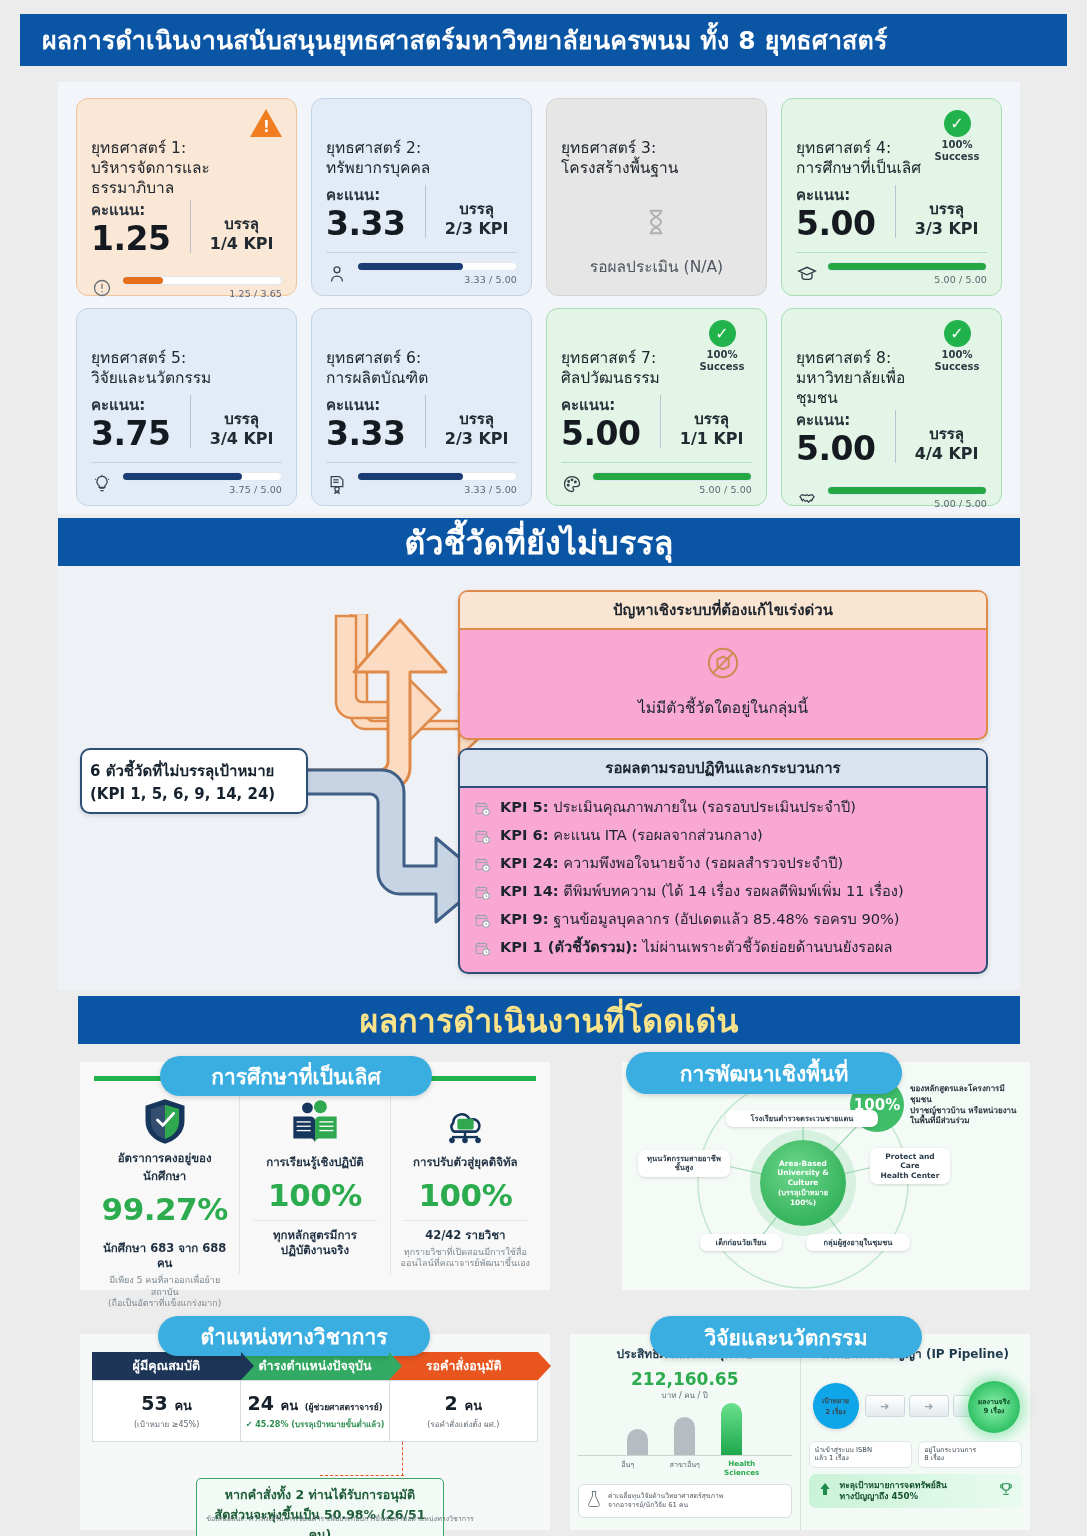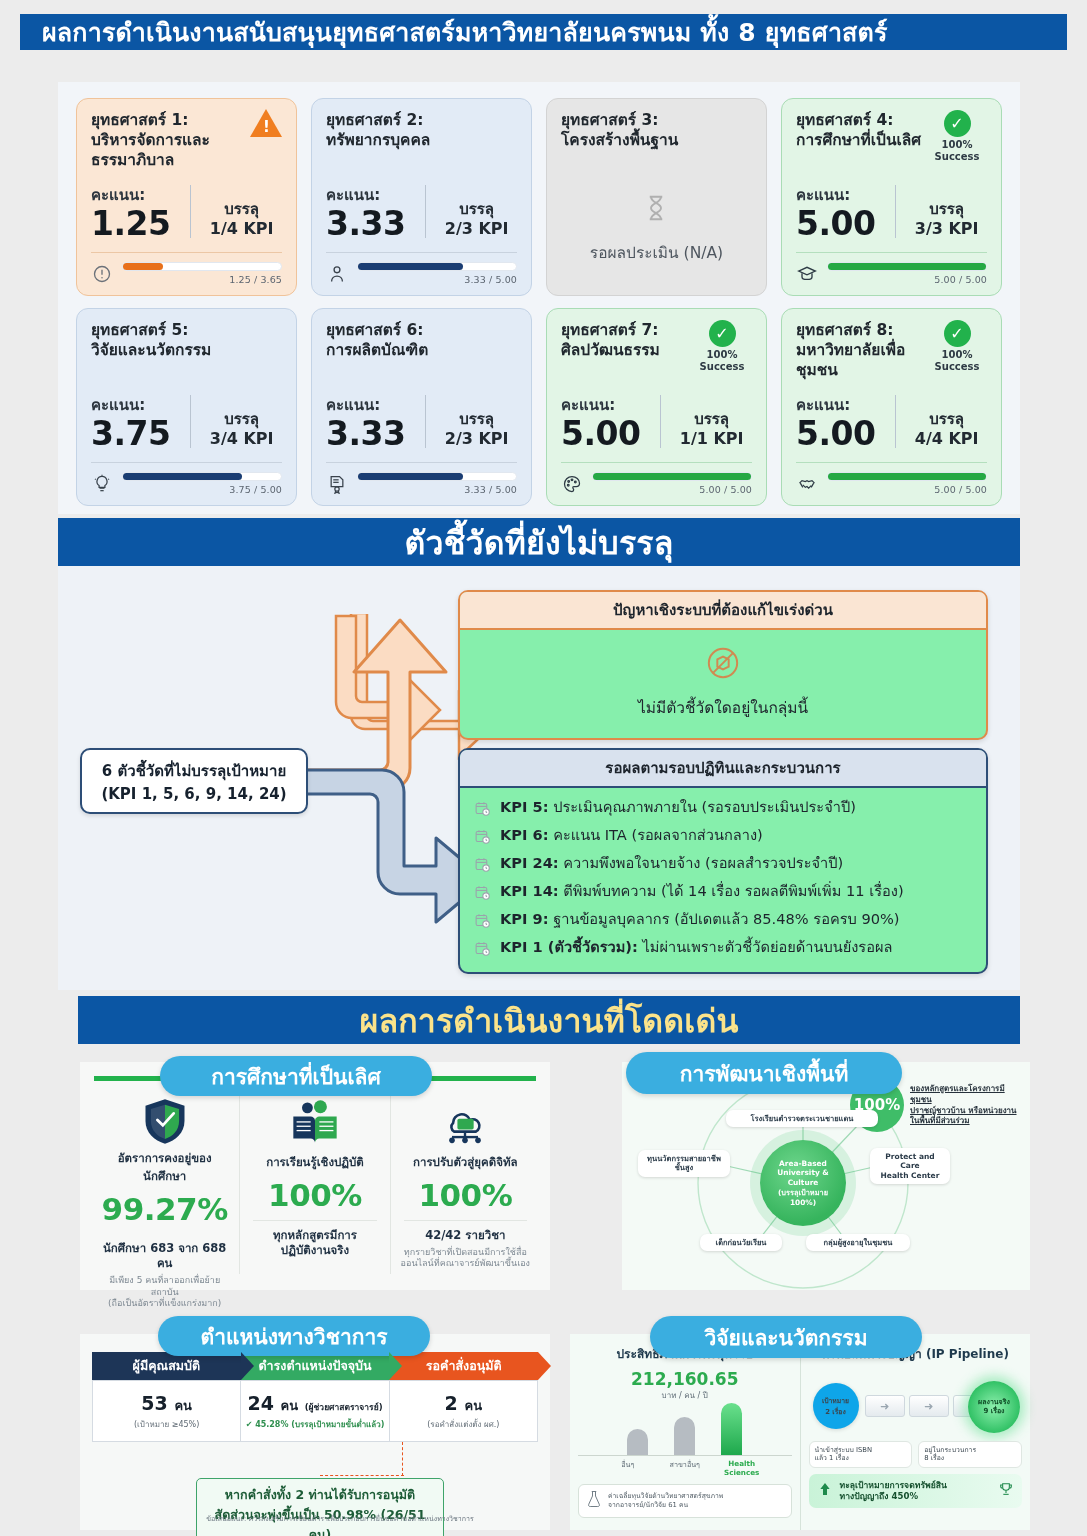--- a/index.html
+++ b/index.html
@@ -13,21 +13,21 @@
 
   
   .banner {
     background: #0b56a4;
     color: #ffffff;
     display: flex; align-items: center;
     font-weight: 700;
     letter-spacing: .2px;
   }
   .banner-top {
-    position: absolute; left: 20px; top: 14px; width: 1047px; height: 36px;
+    position: absolute; left: 20px; top: 14px; width: 1047px; height: 52px;
     padding-left: 22px; font-size: 25px;
   }
   .banner-mid {
     position: absolute; left: 58px; top: 518px; width: 962px; height: 48px;
     justify-content: center; font-size: 32px; color: #fff;
   }
   .banner-bottom {
     position: absolute; left: 78px; top: 996px; width: 942px; height: 48px;
     justify-content: center; font-size: 32px; color: #fbe38a;
   }
@@ -52,22 +52,23 @@
     height: 198px;
     display: flex; flex-direction: column;
     position: relative;
   }
   .card.warn   { background: #fbe7d5; border-color: #f0c39a; }
   .card.blue   { background: #e2ebf6; border-color: #c3d3e6; }
   .card.gray   { background: #e6e6e6; border-color: #d3d3d3; align-items: center; justify-content: flex-start; }
   .card.green  { background: #e2f5e6; border-color: #a9dcb5; }
 
   .card-title {
-    font-size: 15.5px; font-weight: 700; color: #20272e; line-height: 1.28;
+    font-size: 15.5px; font-weight: 400; color: #20272e; line-height: 1.28;
     max-width: 76%;
+    margin-top: 28px;
   }
   .card.gray .card-title { max-width: 100%; text-align: left; width: 100%; }
 
   .badge-ok {
     position: absolute; right: 13px; top: 11px;
     width: 62px; text-align: center;
   }
   .tick {
     width: 27px; height: 27px; border-radius: 50%;
     background: #22b24c; margin: 0 auto;
@@ -121,28 +122,28 @@
   .gray-center { display:flex; flex-direction:column; align-items:center; justify-content:center; flex:1; }
 
   
   .flow-wrap {
     position: absolute; left: 58px; top: 566px; width: 962px; height: 424px;
     background: #eef2f7;
   }
   .src-box {
     position: absolute; left: 22px; top: 182px; width: 228px;
     background: #fff; border: 2px solid #2d4e77; border-radius: 10px;
-    padding: 9px 8px; text-align: center;
+    padding: 9px 8px; 
     box-shadow: 0 2px 4px rgba(0,0,0,.12);
   }
   .src-l1 { font-size: 15px; font-weight: 700; color: #16212e; }
   .src-l2 { font-size: 15px; font-weight: 600; color: #16212e; margin-top: 2px;}
 
   .panel {
-    position: absolute; border-radius: 10px; background: #86efac;
+    position: absolute; border-radius: 10px; background: #f9a8d4;
     box-shadow: 0 2px 5px rgba(0,0,0,.12);
   }
   .panel-a { left: 400px; top: 24px; width: 530px; border: 2px solid #e08a4a; }
   .panel-b { left: 400px; top: 182px; width: 530px; border: 2px solid #2d4e77; }
   .panel-hd {
     font-size: 15px; font-weight: 700; text-align: center; padding: 6px 4px;
     border-radius: 7px 7px 0 0;
   }
   .panel-a .panel-hd { background: #fae5d3; color: #1d242c; border-bottom: 2px solid #e08a4a;}
   .panel-b .panel-hd { background: #d9e2ee; color: #1d242c; border-bottom: 2px solid #2d4e77;}
@@ -723,21 +724,21 @@
       <line x1="181" y1="121" x2="132" y2="184" stroke="#9ed9b4" stroke-width="1.2"></line>
       <line x1="181" y1="121" x2="228" y2="184" stroke="#9ed9b4" stroke-width="1.2"></line>
       <line x1="181" y1="121" x2="255" y2="43" stroke="#9ed9b4" stroke-width="1.2"></line>
     </svg>
     <div class="abc-center" style="white-space: pre-line;">Area-Based
 University &amp;
 Culture
 (บรรลุเป้าหมาย
 100%)</div>
     <div class="abc-pct">100%</div>
-    <div class="abc-pct-txt" style="white-space: pre-line; text-decoration: underline;">ของหลักสูตรและโครงการมีชุมชน
+    <div class="abc-pct-txt" style="white-space: pre-line;">ของหลักสูตรและโครงการมีชุมชน
 ปราชญ์ชาวบ้าน หรือหน่วยงาน
 ในพื้นที่มีส่วนร่วม</div>
     <div class="abc-chip" style="left:104px; top:48px; width:152px;">โรงเรียนตำรวจตระเวนชายแดน</div>
     <div class="abc-chip" style="left:16px; top:88px; width:92px;">ทุนนวัตกรรมสายอาชีพชั้นสูง</div>
     <div class="abc-chip" style="left: 248px; top: 86px; width: 80px; white-space: pre-line;">Protect and Care
 Health Center</div>
     <div class="abc-chip" style="left:78px; top:172px; width:82px;">เด็กก่อนวัยเรียน</div>
     <div class="abc-chip" style="left:184px; top:172px; width:104px;">กลุ่มผู้สูงอายุในชุมชน</div>
   </div>
   <div class="pill pill-2">การพัฒนาเชิงพื้นที่</div>

